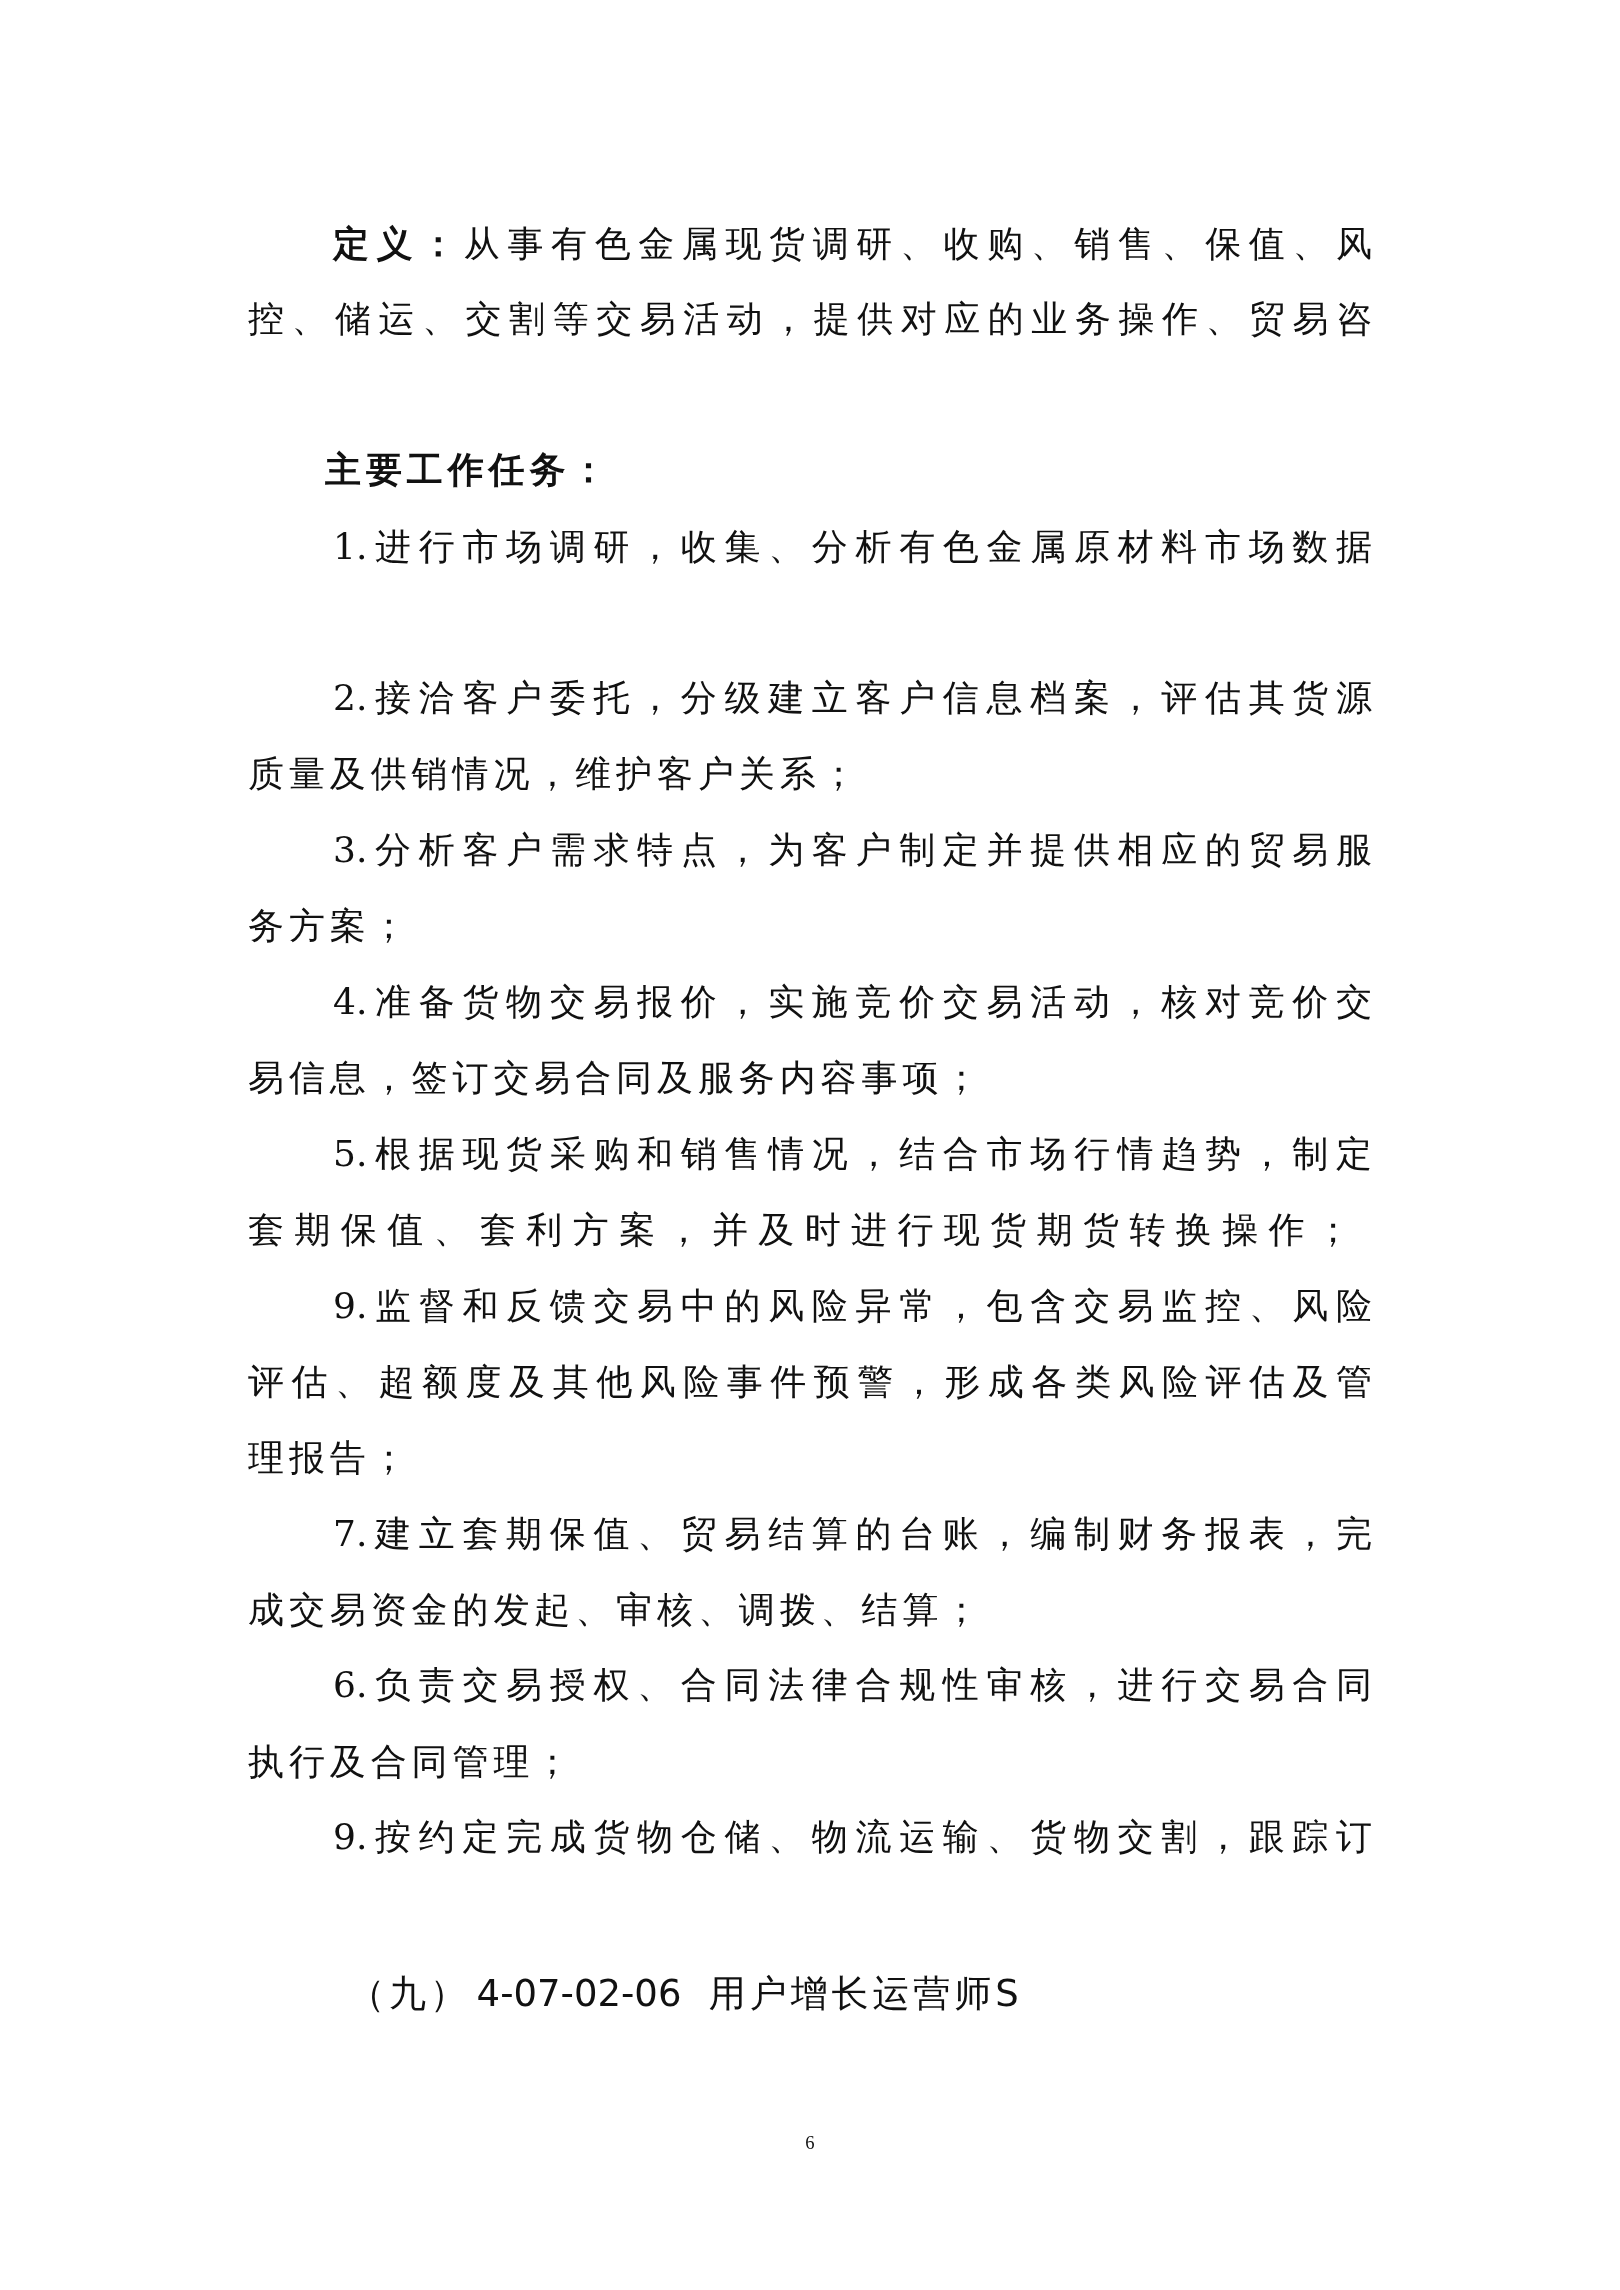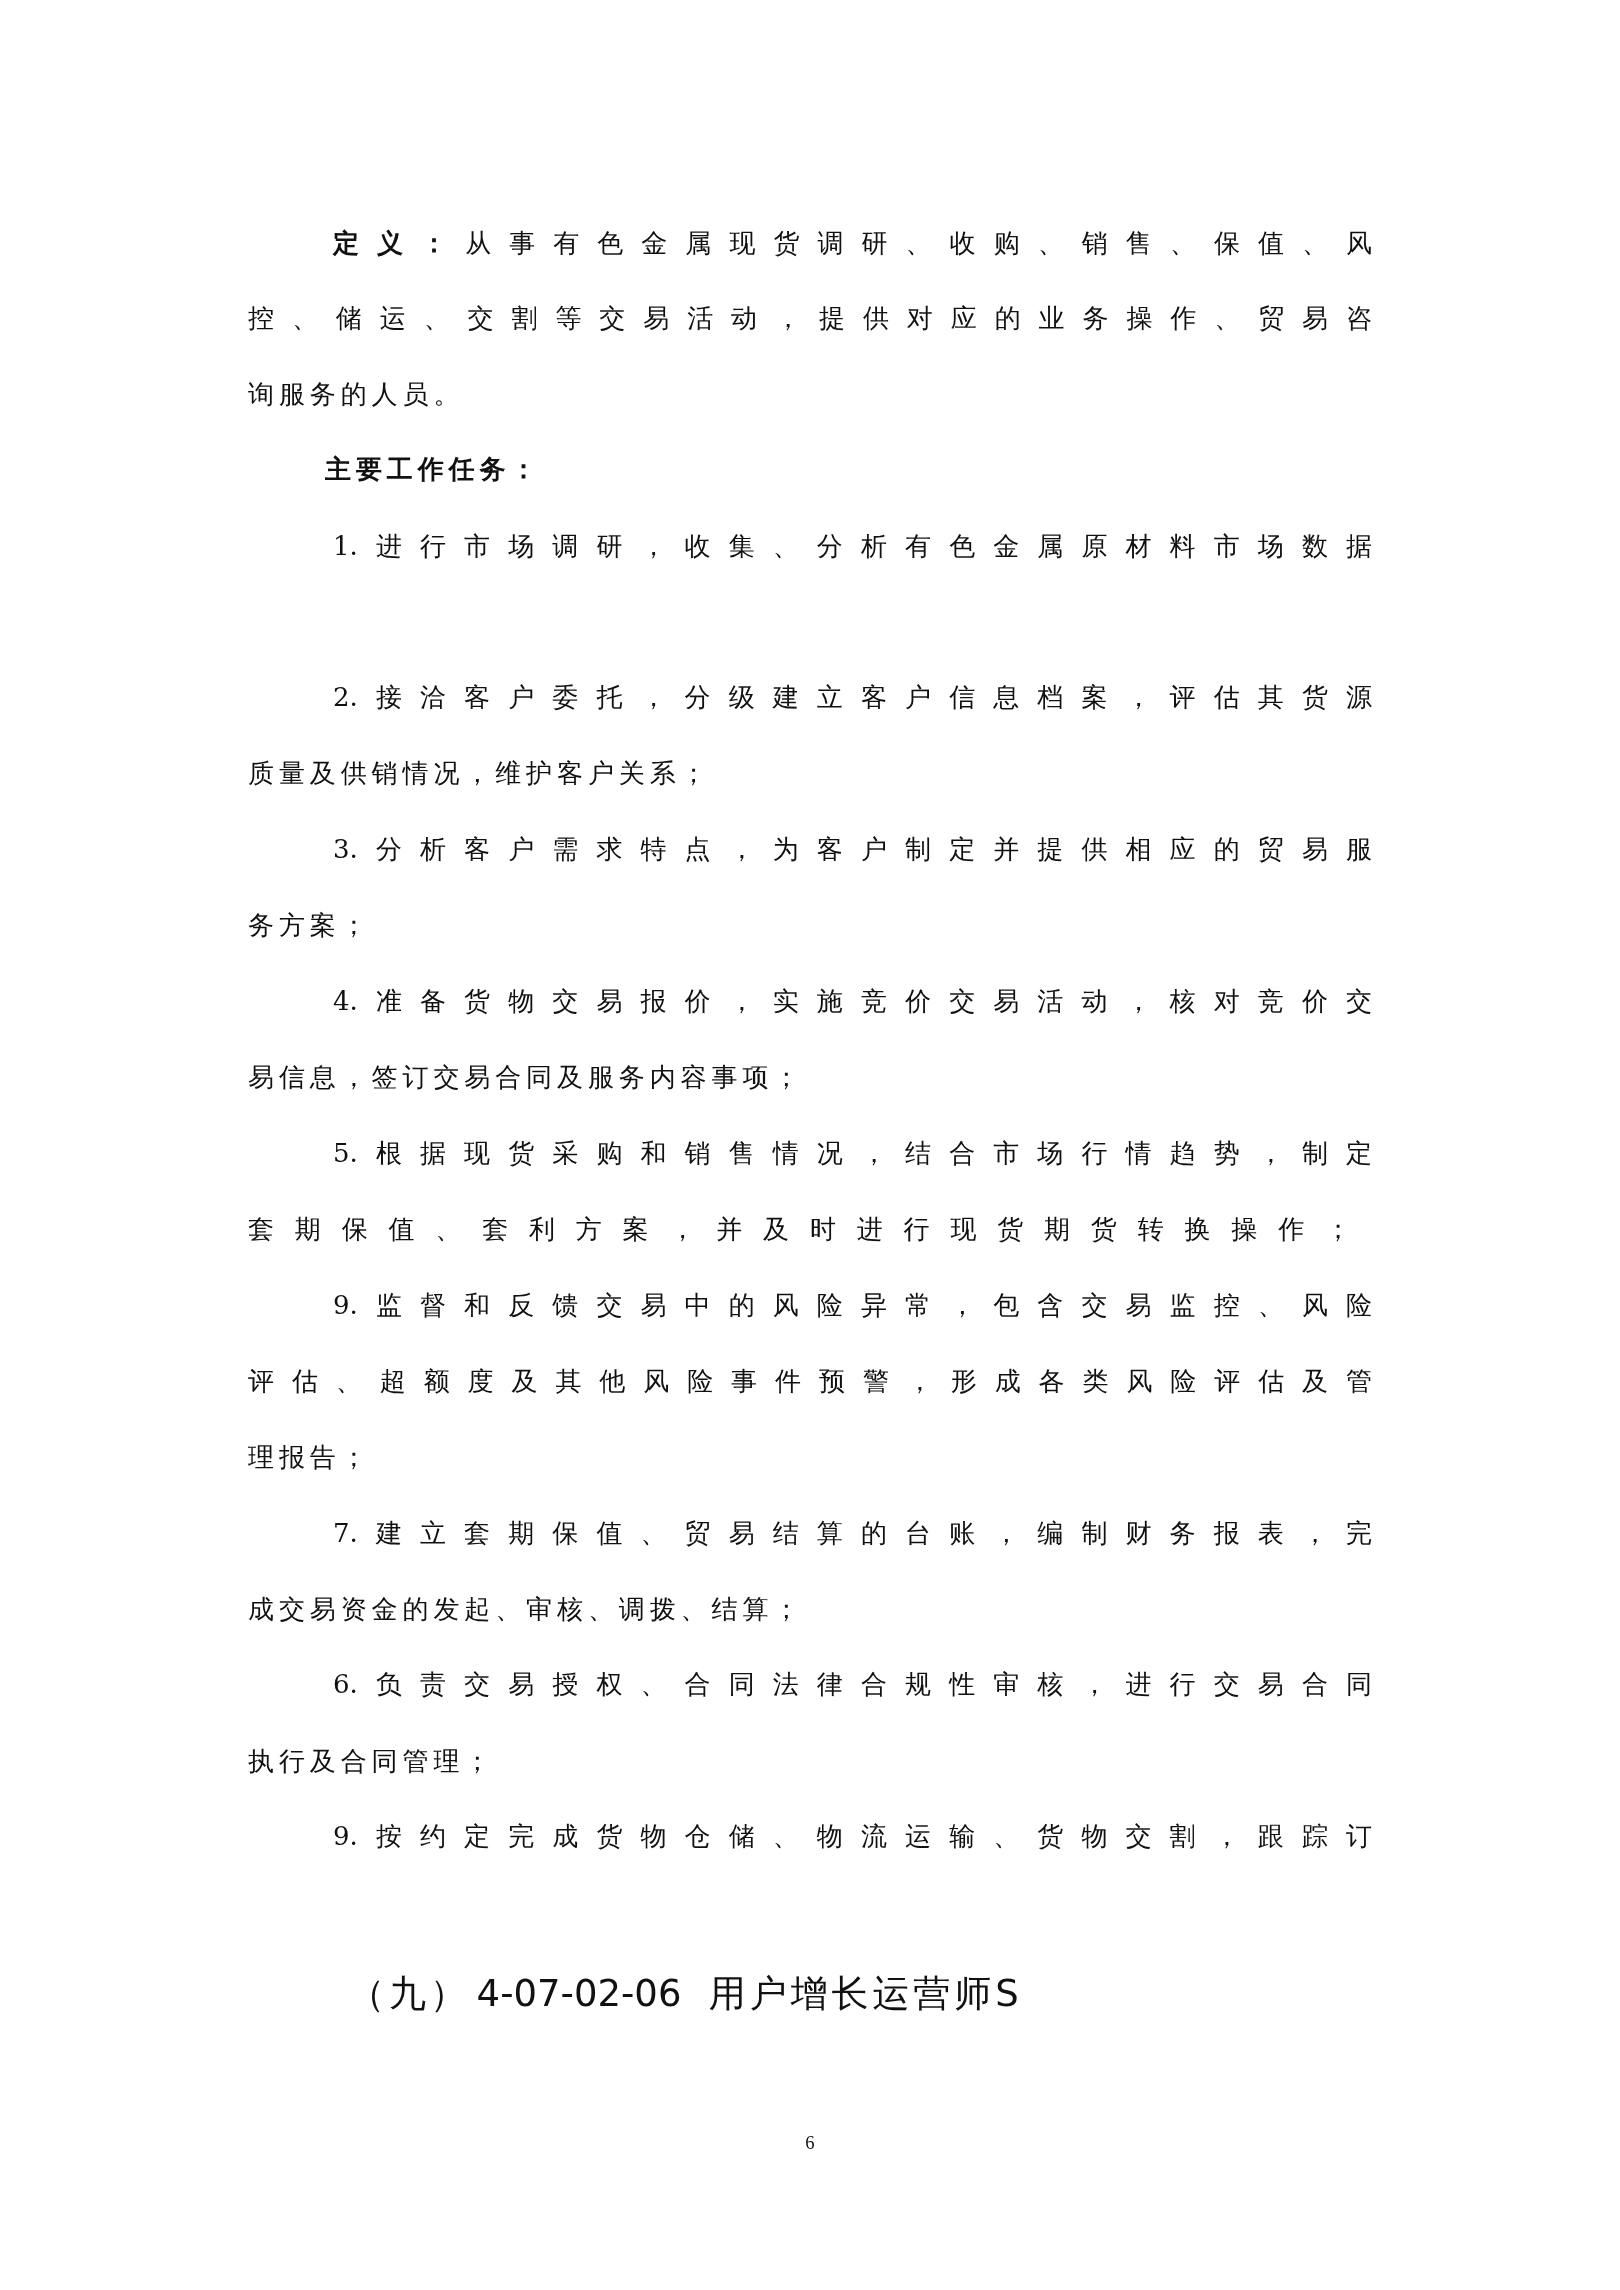--- a/index.html
+++ b/index.html
@@ -3,21 +3,21 @@
   <meta charset="utf-8">
   <style>
     html, body { margin: 0; padding: 0; background: #ffffff; }
     body { width: 1620px; height: 2291px; position: relative; overflow: hidden; }
     .page { position: absolute; left: 0; top: 0; width: 1620px; height: 2291px; background: #ffffff; }
     .line {
       position: absolute;
       height: 59px;
       line-height: 59px;
       font-family: "DejaVu Serif", "Liberation Serif", serif;
-      font-size: 26px;
+      font-size: 36px;
       color: #111111;
       white-space: nowrap;
     }
     .full { left: 248px; width: 1124px; text-align: justify; text-align-last: justify; }
     .first { left: 333px; width: 1039px; text-align: justify; text-align-last: justify; }
     .last { left: 248px; text-align: left; letter-spacing: 4.9px; }
     .bold { font-weight: bold; font-family: "DejaVu Sans", "Liberation Sans", sans-serif; }
     .heading { left: 348px; letter-spacing: 3.9px; font-family: "DejaVu Sans", "Liberation Sans", sans-serif; font-size: 37px; }
     .heading .code { letter-spacing: 0; margin: 0 27.4px 0 5.9px; }
     .pageno {
@@ -25,21 +25,20 @@
       font-family: "Liberation Serif", "DejaVu Serif", serif; font-size: 18.6px; color: #111;
     }
   </style>
 </head>
 <body>
 
 <div class="page">
 
   <div class="line first" style="top:214px;"><span class="bold">定义：</span><span>从事有色金属现货调研、收购、销售、保值、风</span></div>
   <div class="line full" style="top:289px;">控、储运、交割等交易活动，提供对应的业务操作、贸易咨</div>
-  <div class="line last" style="top:365px;">询服务的人员。</div>
 
   <div class="line bold" style="top:440px; left:325px; letter-spacing:4.9px;">主要工作任务：</div>
 
   <div class="line first" style="top:517px;">1.进行市场调研，收集、分析有色金属原材料市场数据</div>
 
   <div class="line first" style="top:668px;">2.接洽客户委托，分级建立客户信息档案，评估其货源</div>
   <div class="line last" style="top:744px;">质量及供销情况，维护客户关系；</div>
 
   <div class="line first" style="top:820px;">3.分析客户需求特点，为客户制定并提供相应的贸易服</div>
   <div class="line last" style="top:896px;">务方案；</div>

